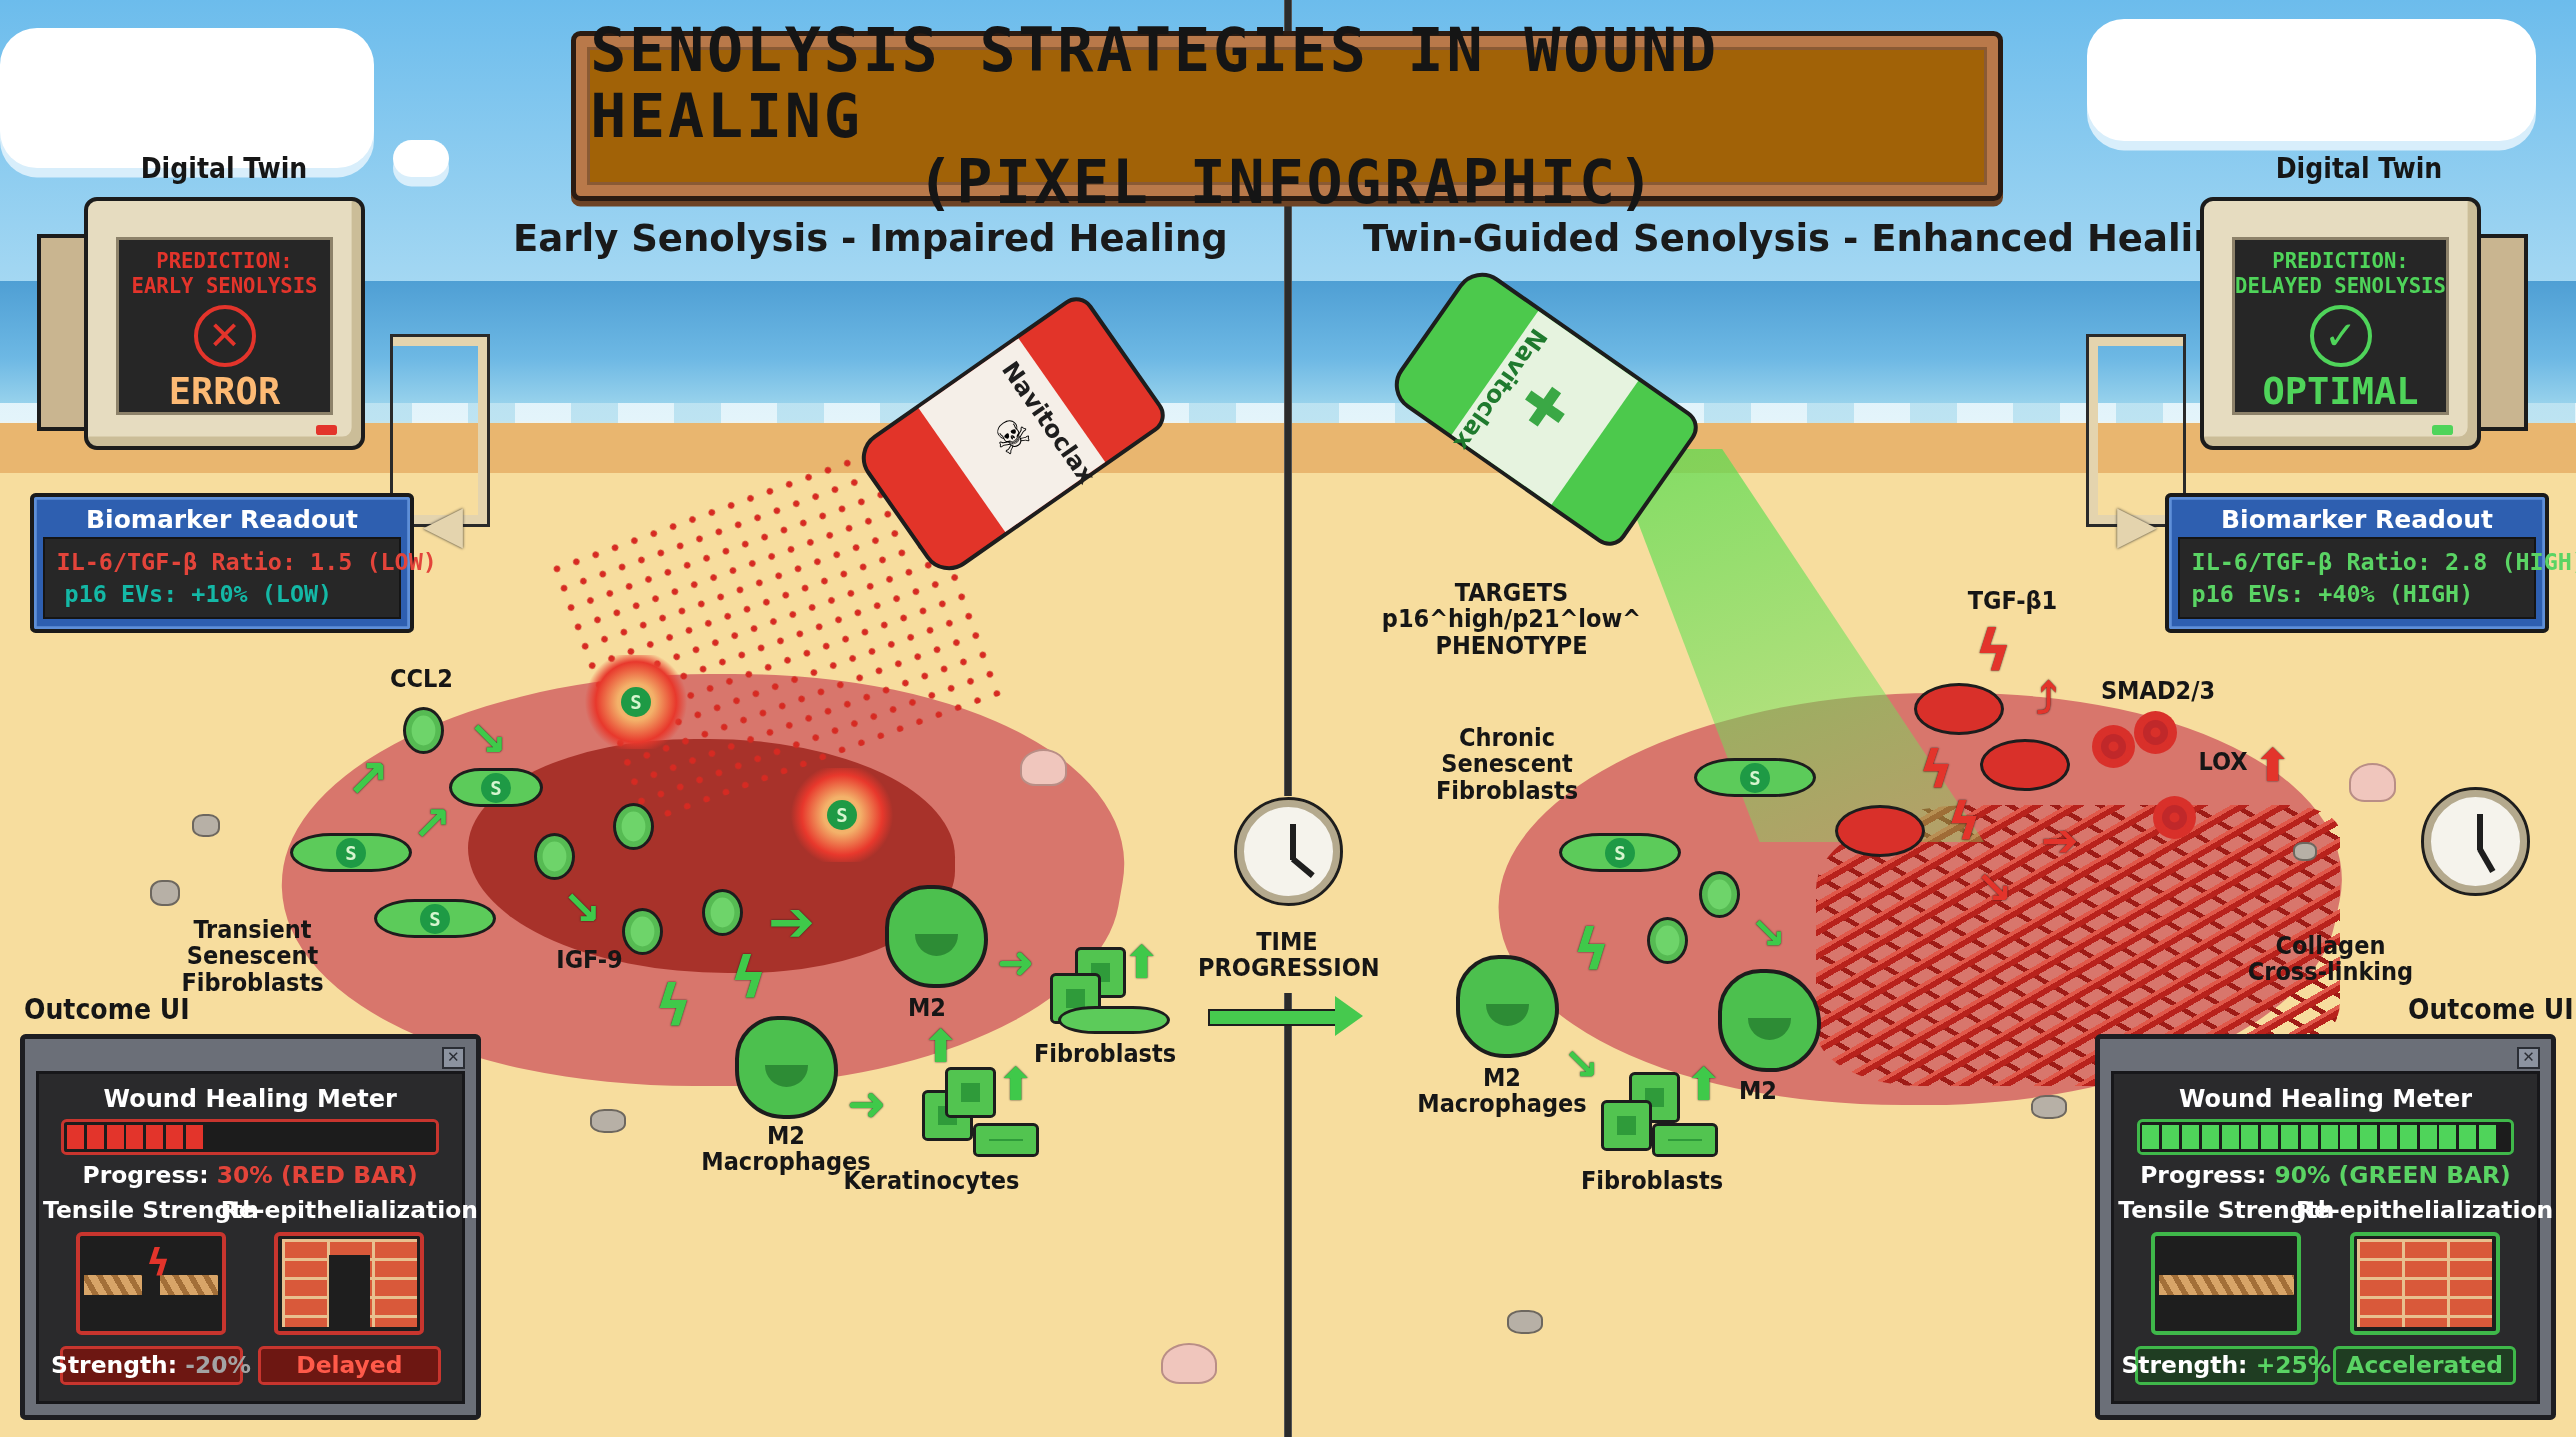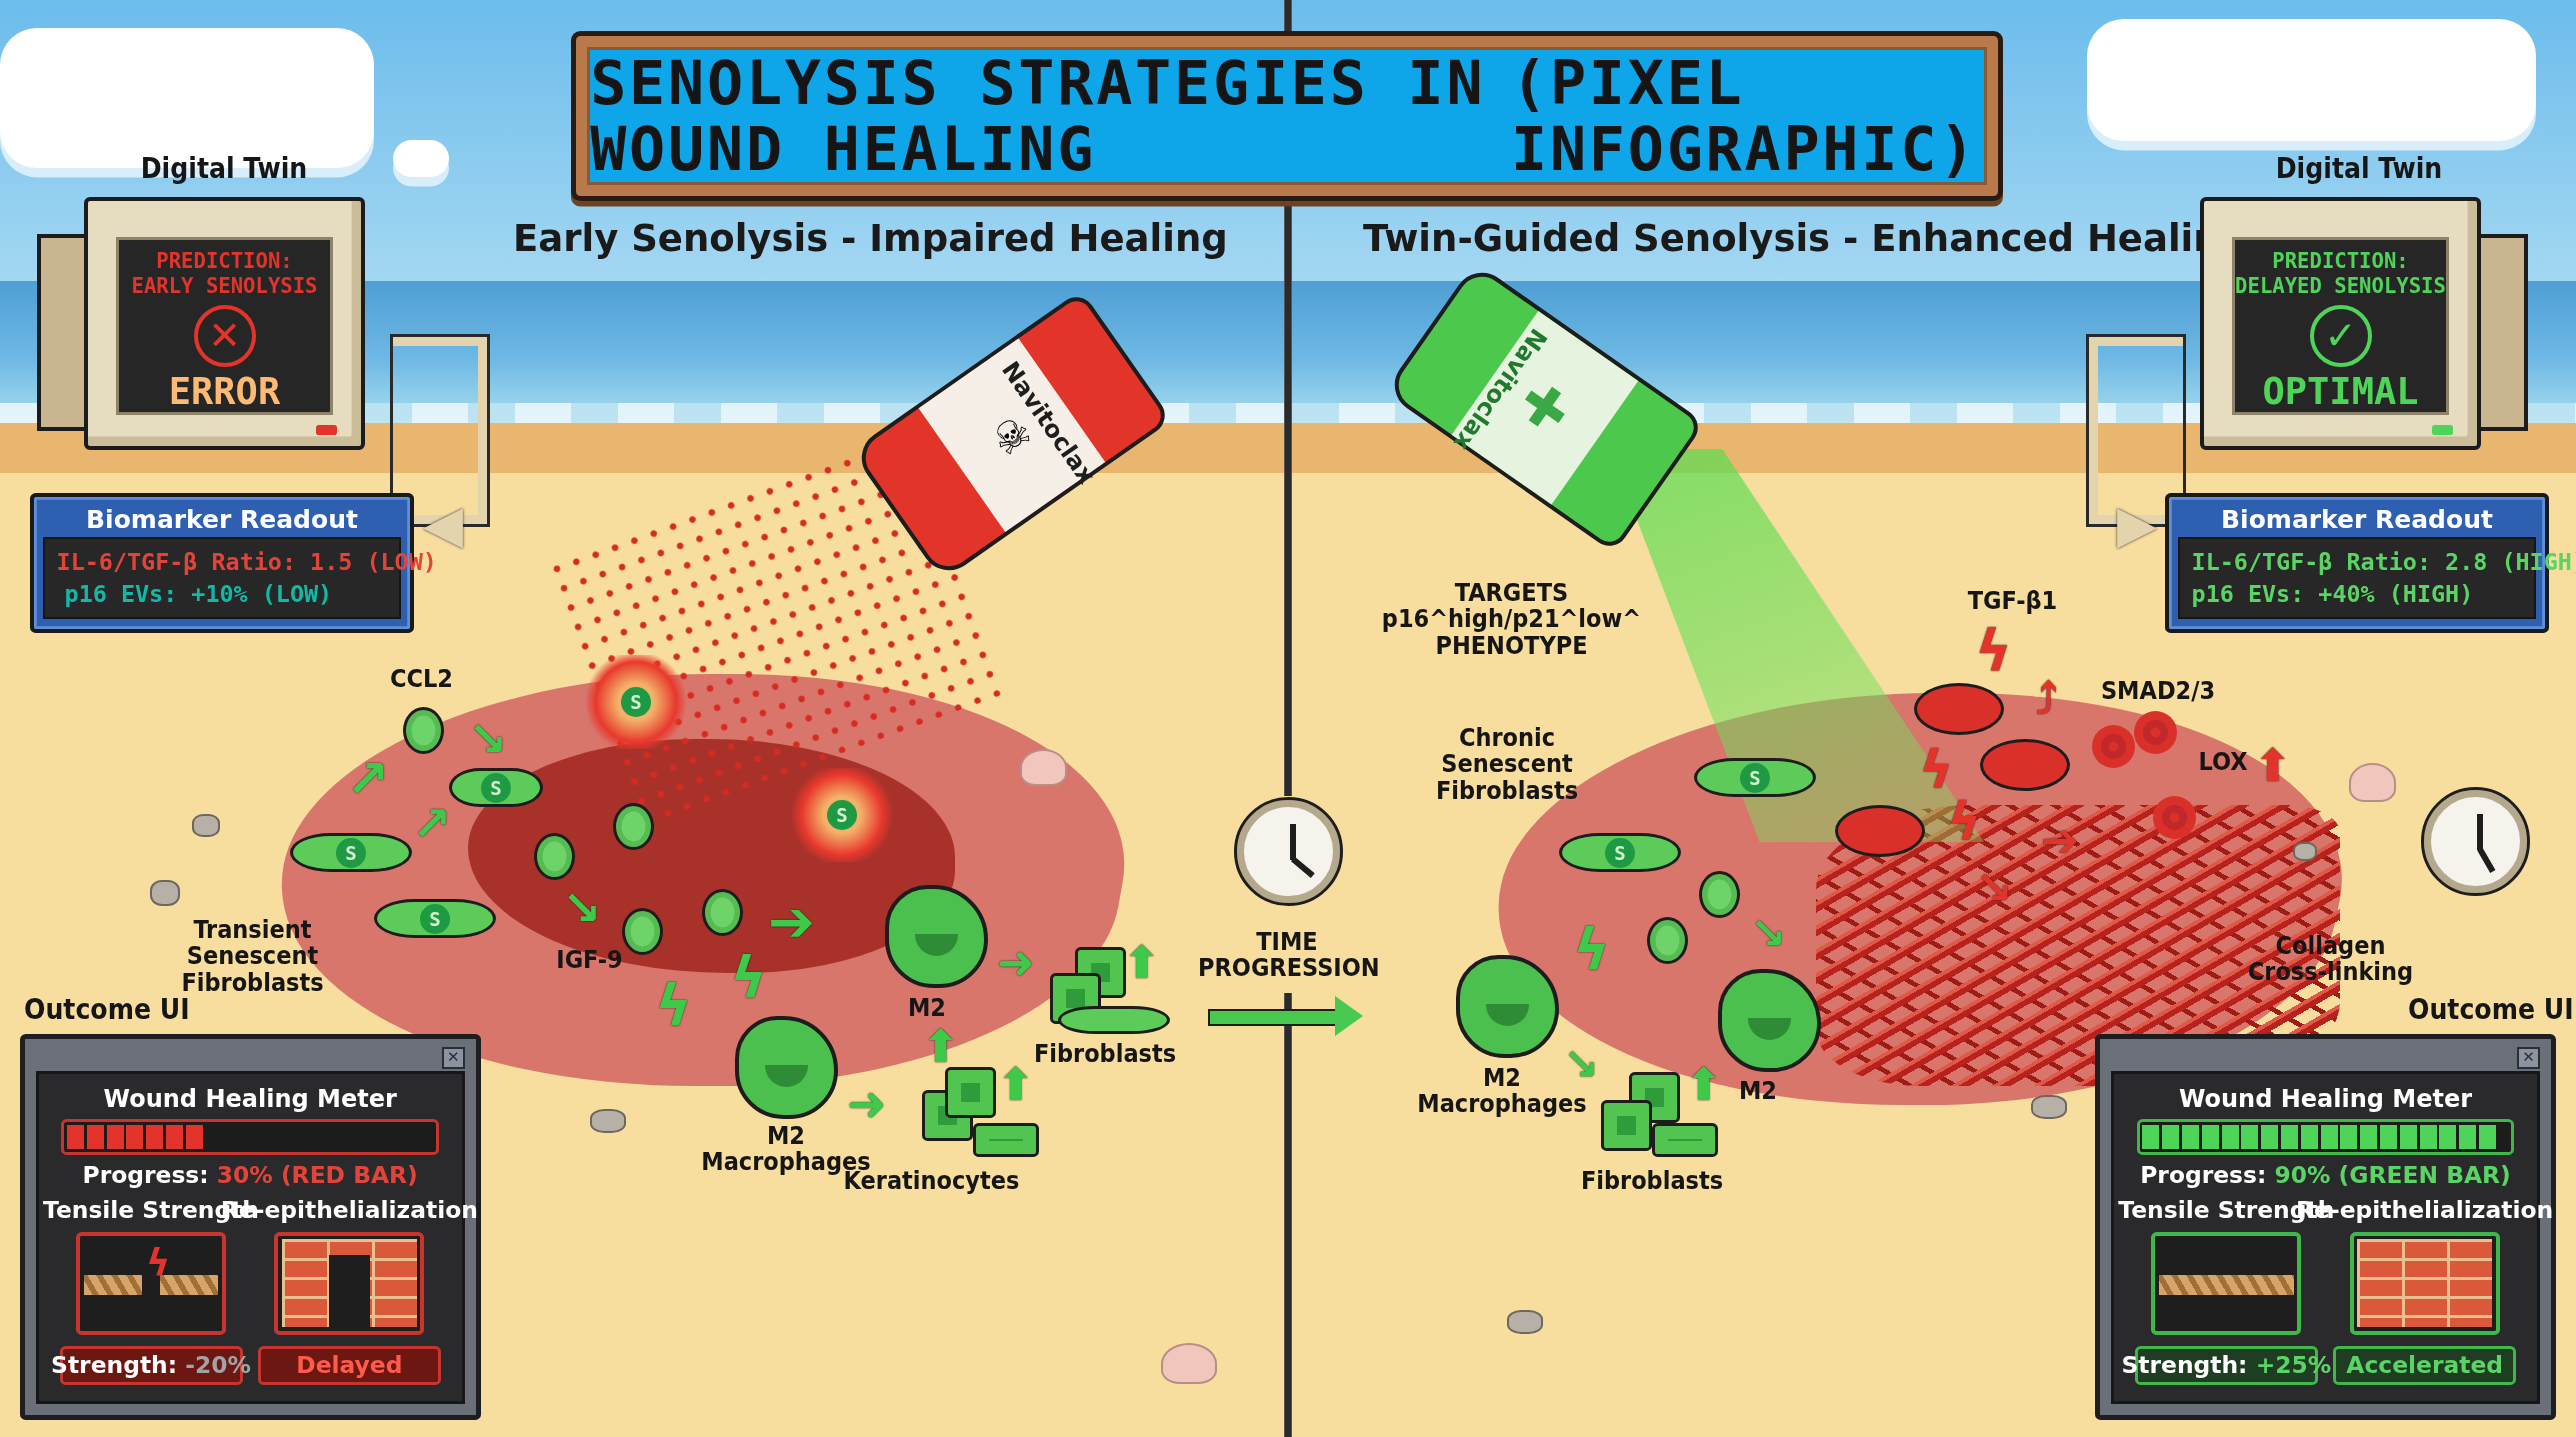--- a/index.html
+++ b/index.html
@@ -12,32 +12,32 @@
   .sea { left: 0; top: 281px; width: 2576px; height: 140px; background: linear-gradient(#4f9fd4 0%, #6db8e4 55%, #a8dcef 100%); }
   .foam { left: 0; top: 403px; width: 2576px; height: 24px; background: repeating-linear-gradient(90deg, #eaf7fc 0 56px, #bfe4f2 56px 103px); opacity: .9; }
   .wet-sand { left: 0; top: 423px; width: 2576px; height: 56px; background: #e9b66f; }
   .sand { left: 0; top: 473px; width: 2576px; height: 965px; background: #f7dd9e; }
   .cloud { background: #fff; border-radius: 37px; box-shadow: 0 9.4px 0 #d8eefb; }
   .divider { left: 1284px; top: 0; width: 7.5px; height: 1438px; background: #2b2b2b; border-left: 1.9px solid #555; border-right: 1.9px solid #555; }
   .divider-gap { left: 1273px; top: 796px; width: 30px; height: 197px; background: #f7dd9e; }
 
   
   .title-box { left: 571px; top: 31px; width: 1432px; height: 170px; background: #b9794a; border: 5.6px solid #2a1b12; border-radius: 9.4px; padding: 11.2px; box-shadow: 0 5.6px 0 #6d4325; }
-  .title-inner { width: 100%; height: 100%; background: #0ea5e9; border: 3.7px solid #8a5a34; display: flex; align-items: center; justify-content: center; }
+  .title-inner { width: 100%; height: 100%; background: #a16207; border: 3.7px solid #8a5a34; display: flex; flex-direction: column; align-items: center; justify-content: center; }
   .title-line { font-family: "DejaVu Sans Mono", monospace; font-weight: bold; font-size: 60px; color: #151515; letter-spacing: 2.8px; line-height: 66px; }
 
   .subtitle { font-family: "DejaVu Sans", sans-serif; font-weight: bold; font-size: 37px; color: #1a1a1a; white-space: nowrap; }
   .label { font-family: "DejaVu Sans Condensed", "DejaVu Sans", sans-serif; font-weight: bold; color: #161616; text-align: center; line-height: 1.05; white-space: nowrap; }
   .lbl-sm { font-size: 25px; }
   .lbl-md { font-size: 28px; }
 
   
   .monitor { width: 328px; height: 262px; }
   .monitor .back { position: absolute; top: 37px; width: 75px; height: 197px; background: #c9b590; border: 4.7px solid #1c1c1c; }
-  .monitor .case { position: absolute; top: 0; width: 281px; height: 253px; background: #e6dcc0; border: 4.7px solid #1c1c1c; border-radius: 6px; box-shadow: inset -9.4px -9.4px 0 #cbbd98; }
+  .monitor .case { position: absolute; top: 0; width: 281px; height: 253px; background: #e6dcc0; border: 4.7px solid #1c1c1c; border-radius: 13px; box-shadow: inset -9.4px -9.4px 0 #cbbd98; }
   .monitor .screen { position: absolute; top: 36px; left: 28px; width: 217px; height: 178px; background: #262626; border: 3.7px solid #8d826a; display: flex; flex-direction: column; align-items: center; padding-top: 9.4px; }
   .screen-text { font-family: "DejaVu Sans Mono", monospace; font-weight: bold; font-size: 20.6px; line-height: 25px; text-align: center; }
   .screen-big { font-family: "DejaVu Sans Mono", monospace; font-weight: bold; font-size: 37px; line-height: 41px; margin-top: 3.7px; }
   .status-icon { width: 62px; height: 62px; border-radius: 50%; border: 4.7px solid; display: flex; align-items: center; justify-content: center; font-size: 39px; font-weight: bold; margin-top: 5.6px; }
   .led { position: absolute; right: 24px; bottom: 11.2px; width: 20.6px; height: 9.4px; border-radius: 2.8px; }
 
   
   .bracket { border: 9.4px solid #e4d4ae; outline: 3.7px solid #2a2a2a; }
 
   

